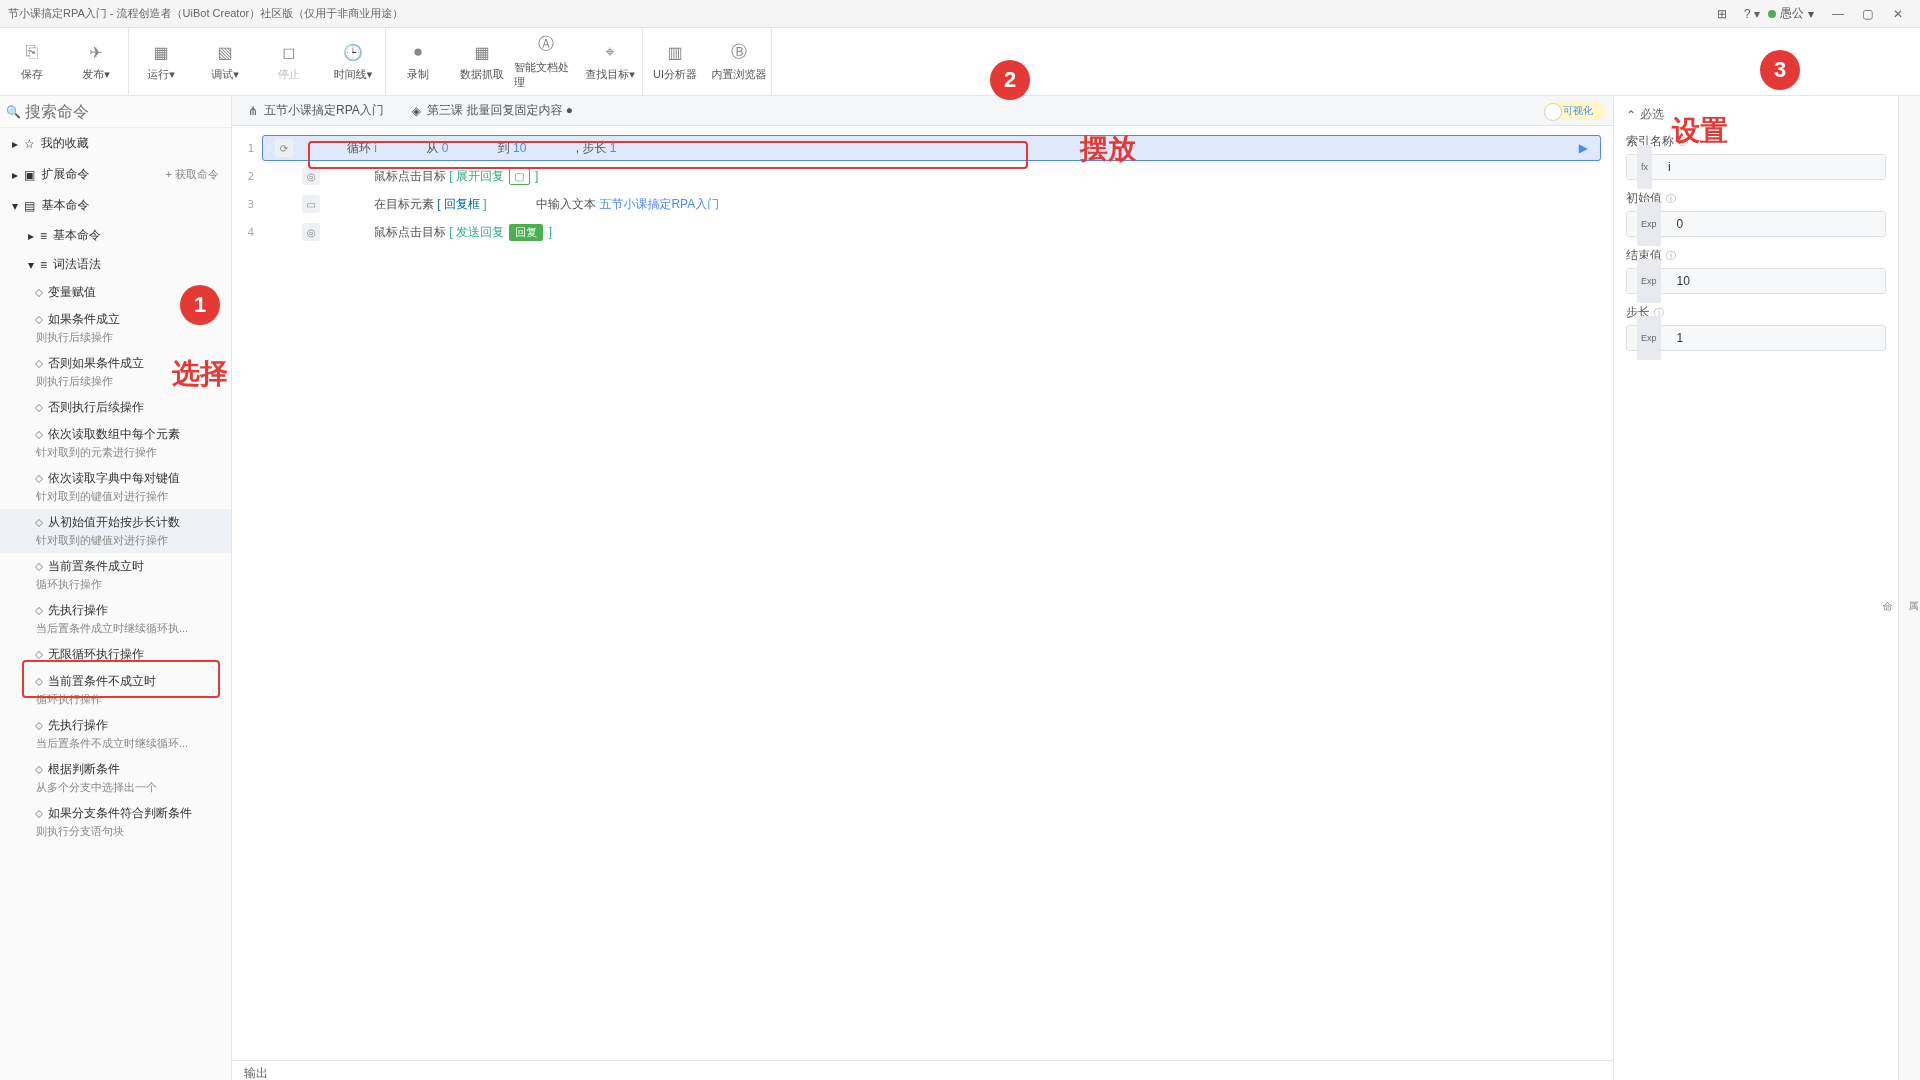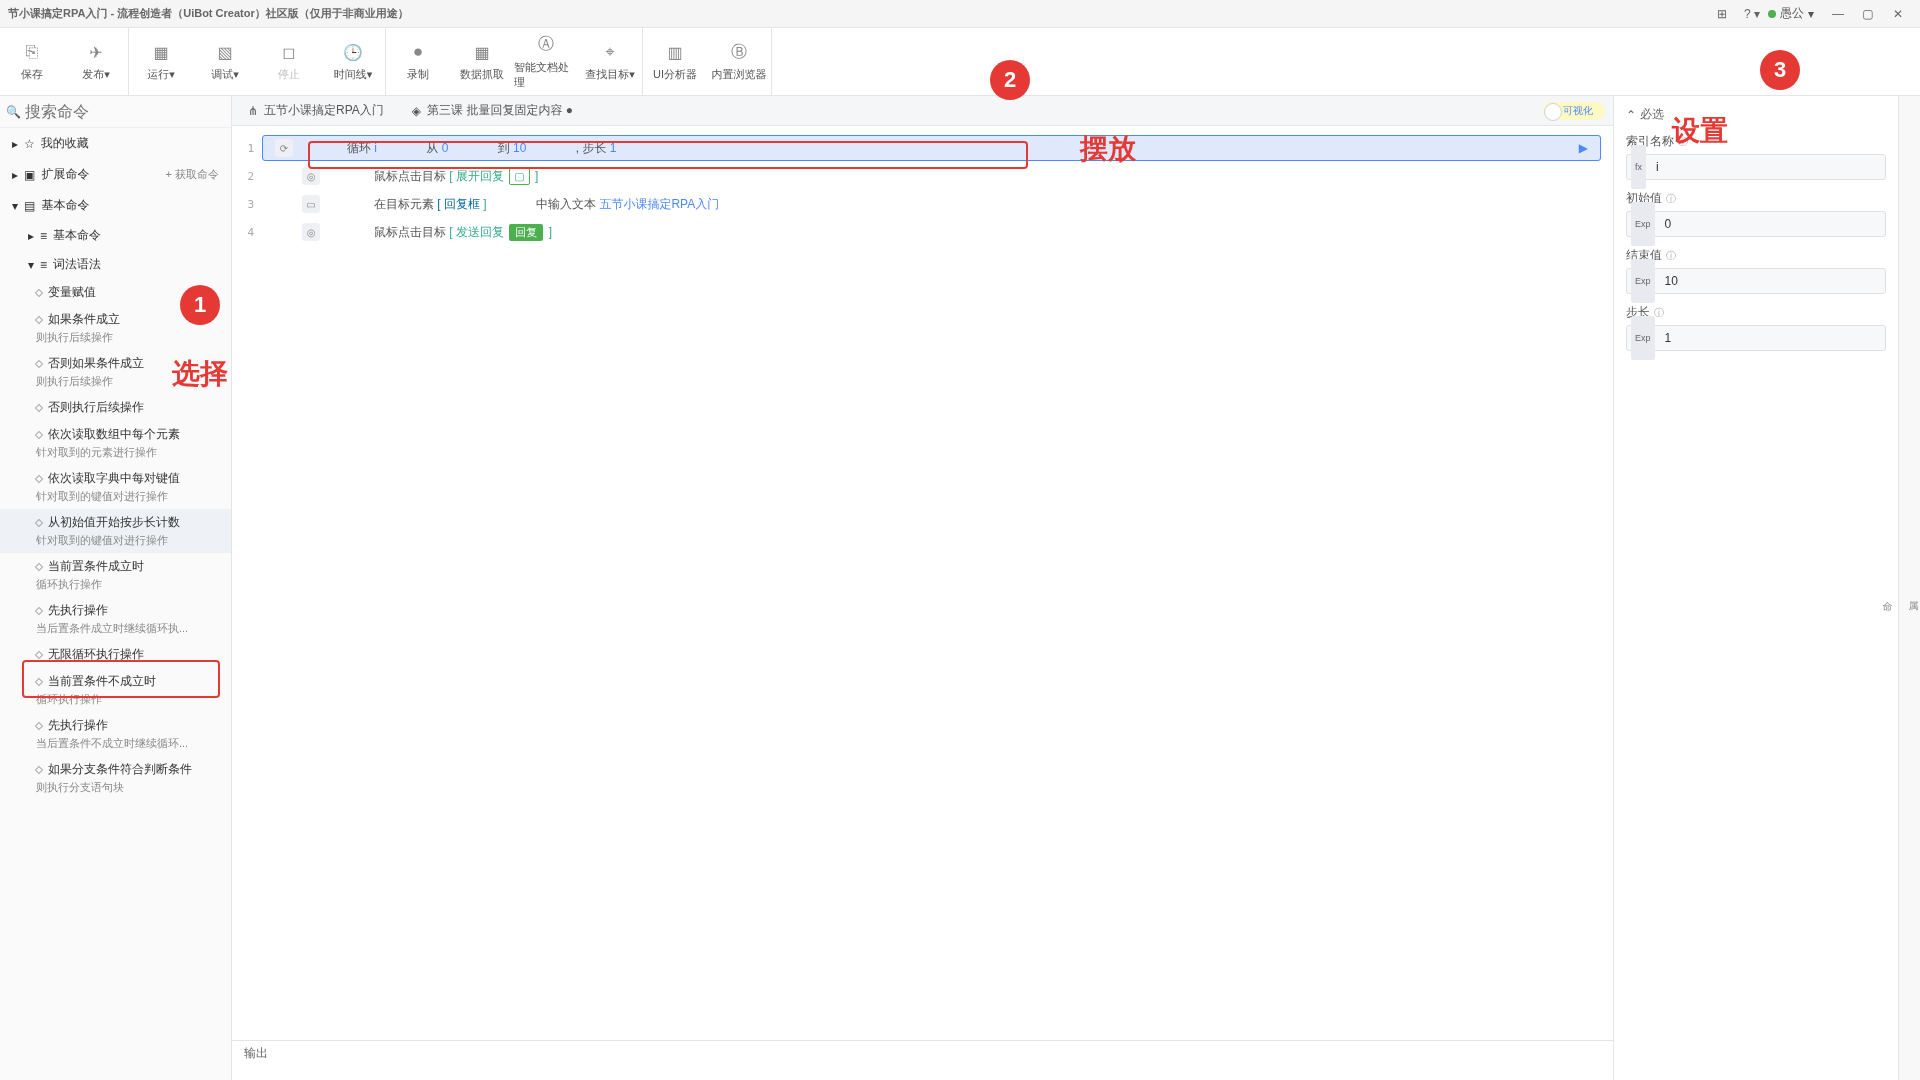--- a/index.html
+++ b/index.html
@@ -1,18 +1,18 @@
 <!DOCTYPE html>
 <html><head>
 <meta charset="utf-8">
 <style>
 * { margin: 0; padding: 0; box-sizing: border-box; font-family: "Microsoft YaHei", "PingFang SC", sans-serif; }
 body { width: 1920px; height: 1080px; overflow: hidden; background: #fff; font-size: 12px; color: #333; position: relative; }
 .titlebar { height: 28px; background: #f5f5f5; display: flex; align-items: center; padding: 0 8px; border-bottom: 1px solid #e5e5e5; }
-.titlebar .title { flex: 1; font-size: 11px; color: #666; font-weight: bold; }
+.titlebar .title { flex: 1; font-size: 11px; color: #666; }
 .titlebar .controls { display: flex; gap: 2px; align-items: center; }
 .titlebar .ctl { width: 28px; height: 20px; display: flex; align-items: center; justify-content: center; color: #666; cursor: pointer; font-size: 12px; }
 .titlebar .user { display: flex; align-items: center; gap: 4px; margin-right: 8px; font-size: 12px; color: #555; }
 .titlebar .dot { width: 8px; height: 8px; border-radius: 50%; background: #4caf50; }
 .toolbar { height: 68px; background: #fff; border-bottom: 1px solid #e5e5e5; display: flex; align-items: center; }
 .tgroup { display: flex; height: 100%; border-right: 1px solid #e5e5e5; }
 .tbtn { width: 64px; display: flex; flex-direction: column; align-items: center; justify-content: center; gap: 4px; color: #555; cursor: pointer; }
 .tbtn.disabled { color: #bbb; }
 .tbtn .ticon { width: 22px; height: 22px; display: flex; align-items: center; justify-content: center; font-size: 16px; color: #888; }
 .tbtn .tlabel { font-size: 11px; }
@@ -44,27 +44,27 @@
 .erow.sel { background: #dfe9fb; border: 1px solid #4a88ff; }
 .erow .eicn { width: 18px; height: 18px; background: #eef0f3; border-radius: 3px; display: inline-flex; align-items: center; justify-content: center; font-size: 10px; color: #888; }
 .erow .etext { }
 .erow .tag { display: inline-block; padding: 1px 4px; border-radius: 2px; margin: 0 2px; font-size: 11px; }
 .erow .tag-box { border: 1px solid #4caf50; color: #3a8; }
 .erow .tag-green { background: #4caf50; color: #fff; padding: 1px 6px; }
 .erow .blue { color: #4a88ff; }
 .erow .kw { color: #555; margin-left: 46px; }
 .erow .play { margin-left: auto; color: #4a88ff; font-size: 12px; }
 .indent1 { margin-left: 28px; }
-.output { height: 40px; border-top: 1px solid #e5e5e5; padding: 4px 12px; font-size: 12px; color: #666; }
+.output { height: 20px; border-top: 1px solid #e5e5e5; padding: 4px 12px; font-size: 12px; color: #666; }
 .propbar { width: 285px; border-left: 1px solid #e5e5e5; padding: 10px 12px; background: #fff; }
 .propbar h4 { font-size: 12px; color: #666; font-weight: normal; margin-bottom: 10px; display: flex; align-items: center; gap: 4px; }
 .prop { margin-bottom: 10px; }
 .prop .plabel { font-size: 12px; color: #555; display: flex; align-items: center; gap: 4px; margin-bottom: 4px; }
 .prop .pinput { display: flex; align-items: center; height: 26px; border: 1px solid #e0e0e0; border-radius: 3px; background: #f7f8fa; }
-.prop .pinput .badge { font-size: 9px; padding: 17px 4px; background: #e8eaf0; color: #666; margin: 0 4px; border-radius: 2px; }
+.prop .pinput .badge { font-size: 9px; padding: 17px 4px; background: #e8eaf0; color: #666; margin: 0 10px; border-radius: 2px; }
 .prop .pinput .pval { flex: 1; padding: 0 6px; font-size: 12px; }
 .info { color: #aaa; font-size: 10px; }
 .rightstrip { width: 22px; border-left: 1px solid #e5e5e5; background: #f8f8f8; display: flex; flex-direction: column; align-items: center; padding-top: 10px; gap: 12px; font-size: 10px; color: #888; writing-mode: vertical-rl; }
 .anno { position: absolute; font-weight: bold; color: #e53935; z-index: 100; pointer-events: none; }
 .anno-num { width: 40px; height: 40px; border-radius: 50%; background: #e53935; color: #fff; display: flex; align-items: center; justify-content: center; font-size: 22px; }
 .anno-text { font-size: 28px; }
 .anno-box { position: absolute; border: 2px solid #e53935; border-radius: 4px; z-index: 99; pointer-events: none; }
 </style>
 </head>
 <body>
@@ -217,20 +217,24 @@
           <div class="cmditem">
             <div class="ct"><span class="diamond"></span>无限循环执行操作</div>
           </div>
           <div class="cmditem">
             <div class="ct"><span class="diamond"></span>当前置条件不成立时</div>
             <div class="cd">循环执行操作</div>
           </div>
           <div class="cmditem">
             <div class="ct"><span class="diamond"></span>先执行操作</div>
             <div class="cd">当后置条件不成立时继续循环...</div>
+          </div>
+          <div class="cmditem">
+            <div class="ct"><span class="diamond"></span>根据判断条件</div>
+            <div class="cd">从多个分支中选择出一个</div>
           </div>
           <div class="cmditem">
             <div class="ct"><span class="diamond"></span>如果分支条件符合判断条件</div>
             <div class="cd">则执行分支语句块</div>
           </div>
         </div>
     </div>
   </div>
 
   <div class="center">

